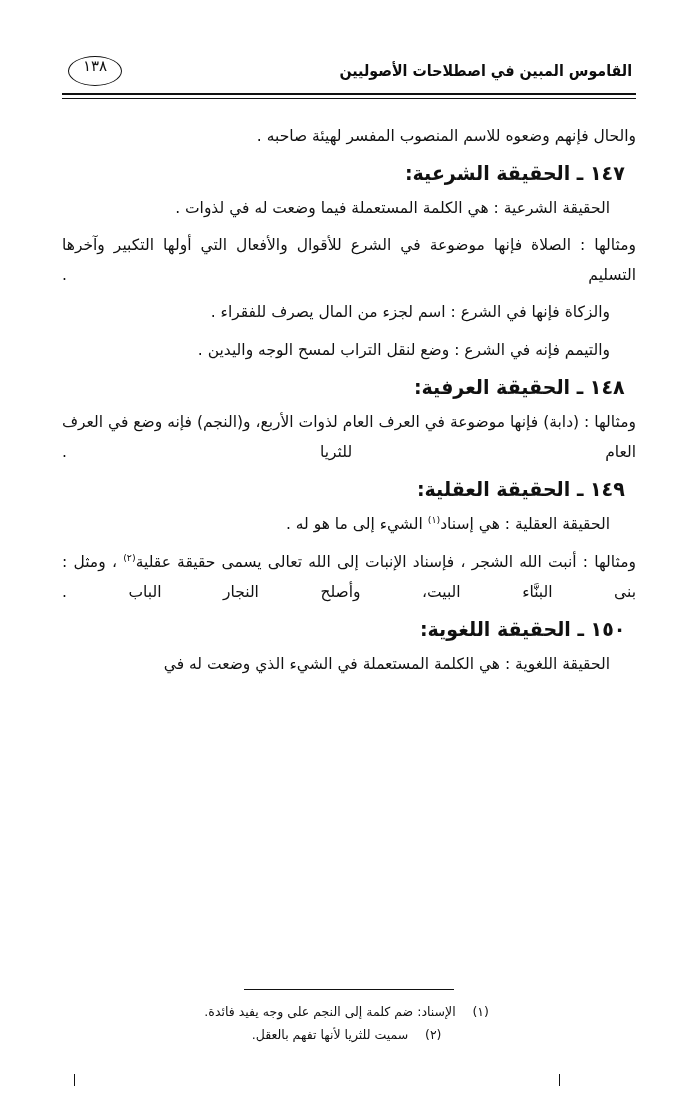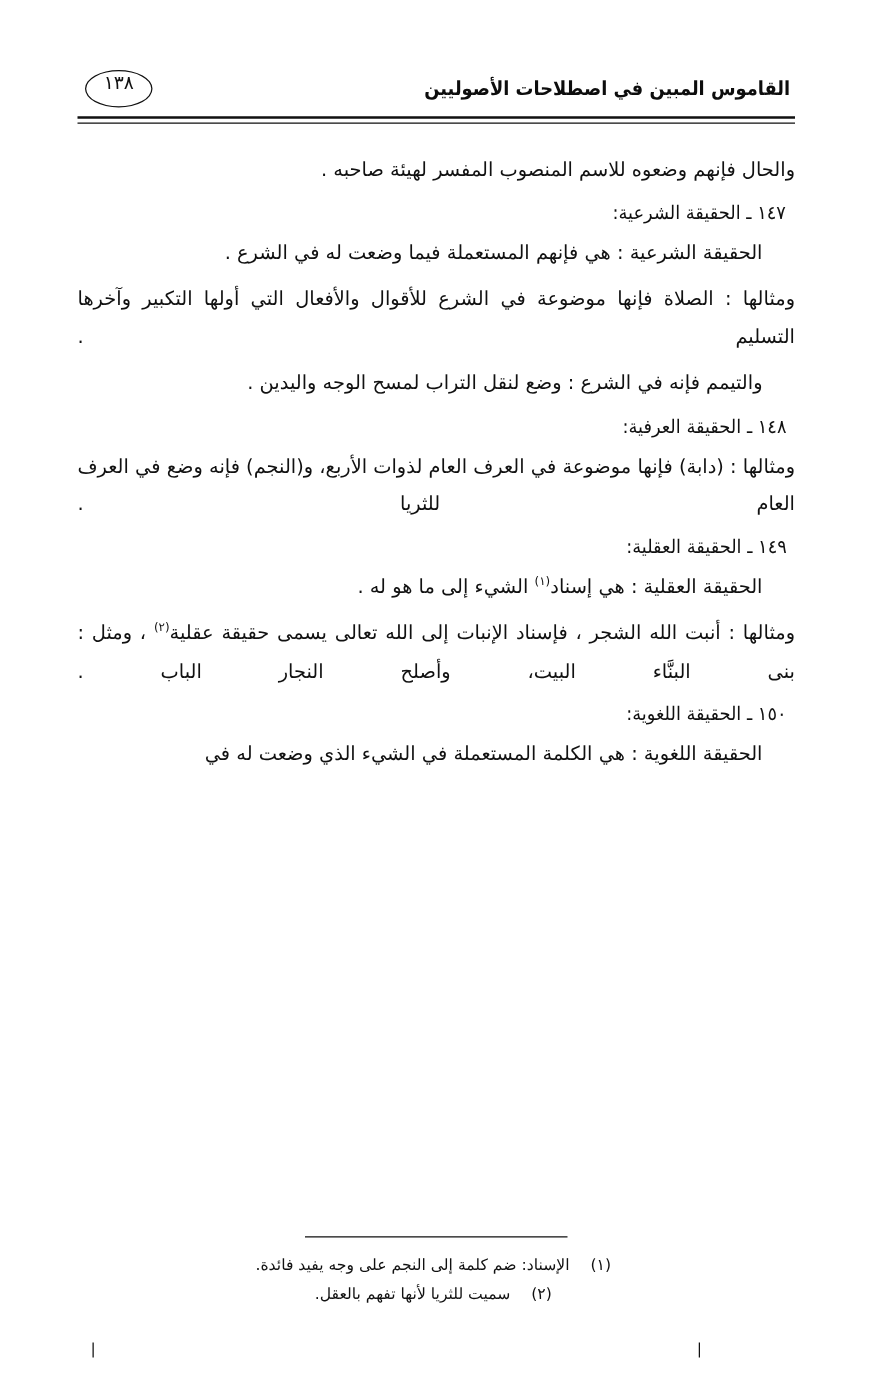--- a/index.html
+++ b/index.html
@@ -76,22 +76,22 @@
   }
   .para.indent {
     text-indent: 0;
     padding-right: 26px;
   }
   .para.justify-both {
     text-align: justify;
     text-align-last: justify;
   }
   .heading {
-    font-size: 15px;
-    font-weight: normal;
+    font-size: 20px;
+    font-weight: bold;
     text-align: left;
     direction: rtl;
     margin: 10px 0 8px 0;
     unicode-bidi: plaintext;
   }
   .heading .htext {
     display: inline-block;
     transform: scaleX(0.95);
     transform-origin: left center;
   }
@@ -159,22 +159,23 @@
     <div class="r2"></div>
   </div>
 
   <div class="content">
 
     <p class="para">والحال فإنهم وضعوه للاسم المنصوب المفسر لهيئة صاحبه .</p>
 
     <div class="heading">
       <span class="htext">١٤٧ ـ الحقيقة الشرعية:</span>
     </div>
-    <p class="para indent">الحقيقة الشرعية : هي فإنهم المستعملة فيما وضعت له في الشرع .</p>
+    <p class="para indent">الحقيقة الشرعية : هي الكلمة المستعملة فيما وضعت له في لذوات .</p>
     <p class="para justify-both">ومثالها : الصلاة فإنها موضوعة في الشرع للأقوال والأفعال التي أولها التكبير وآخرها التسليم .</p>
+    <p class="para indent">والزكاة فإنها في الشرع : اسم لجزء من المال يصرف للفقراء .</p>
     <p class="para indent">والتيمم فإنه في الشرع : وضع لنقل التراب لمسح الوجه واليدين .</p>
 
     <div class="heading">
       <span class="htext">١٤٨ ـ الحقيقة العرفية:</span>
     </div>
     <p class="para justify-both">ومثالها : (دابة) فإنها موضوعة في العرف العام لذوات الأربع، و(النجم) فإنه وضع في العرف العام للثريا .</p>
 
     <div class="heading">
       <span class="htext">١٤٩ ـ الحقيقة العقلية:</span>
     </div>

